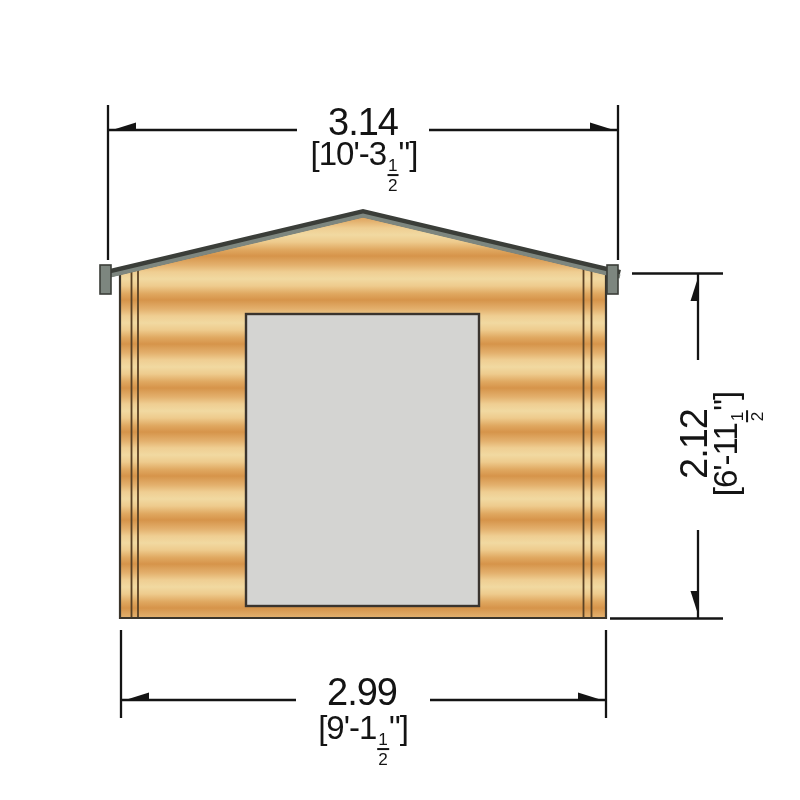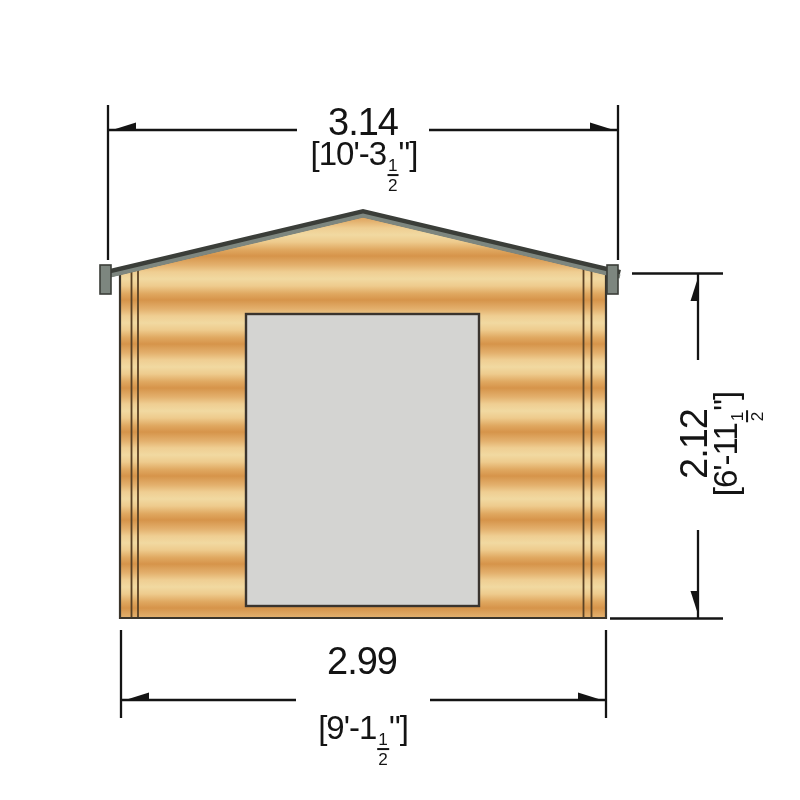--- a/index.html
+++ b/index.html
@@ -86,21 +86,21 @@
   </svg>
 
   <div class="dim-label metric" style="left:363px; top:112px">3.14</div>
   <div class="dim-label imperial" style="left:364px; top:156px">
     <span>[10'-3</span><span class="frac">
         <span class="num">1</span>
         <span class="den">2</span>
       </span><span>"]</span>
   </div>
 
-  <div class="dim-label metric" style="left:362px; top:651px">2.99</div>
+  <div class="dim-label metric" style="left:362px; top:682px">2.99</div>
   <div class="dim-label imperial" style="left:363px; top:730px">
     <span>[9'-1</span><span class="frac">
         <span class="num">1</span>
         <span class="den">2</span>
       </span><span>"]</span>
   </div>
 
   <div class="dim-label metric rot" style="left:694px; top:434px">2.12</div>
   <div class="dim-label imperial rot" style="left:738px; top:434px">
     <span>[6'-11</span><span class="frac">

